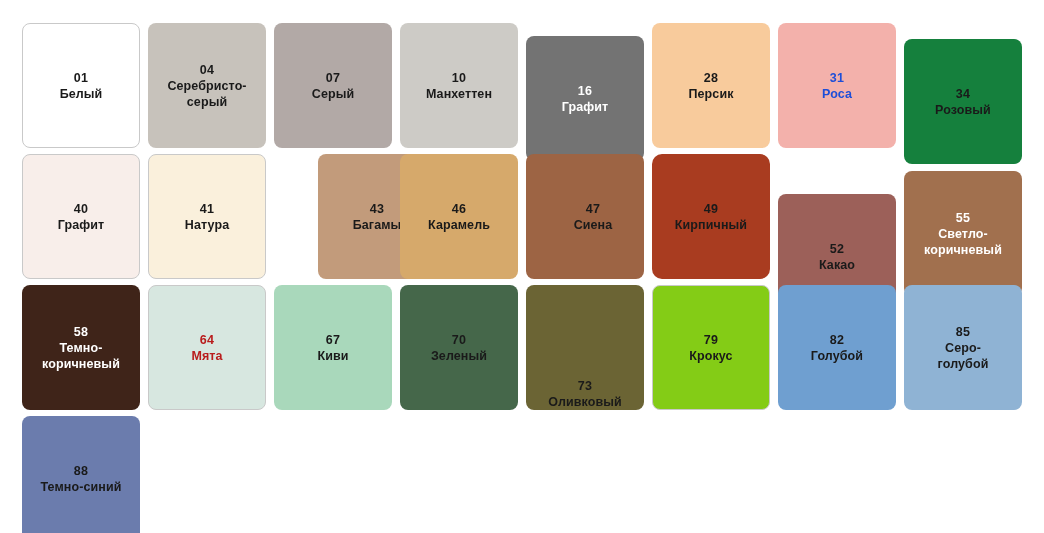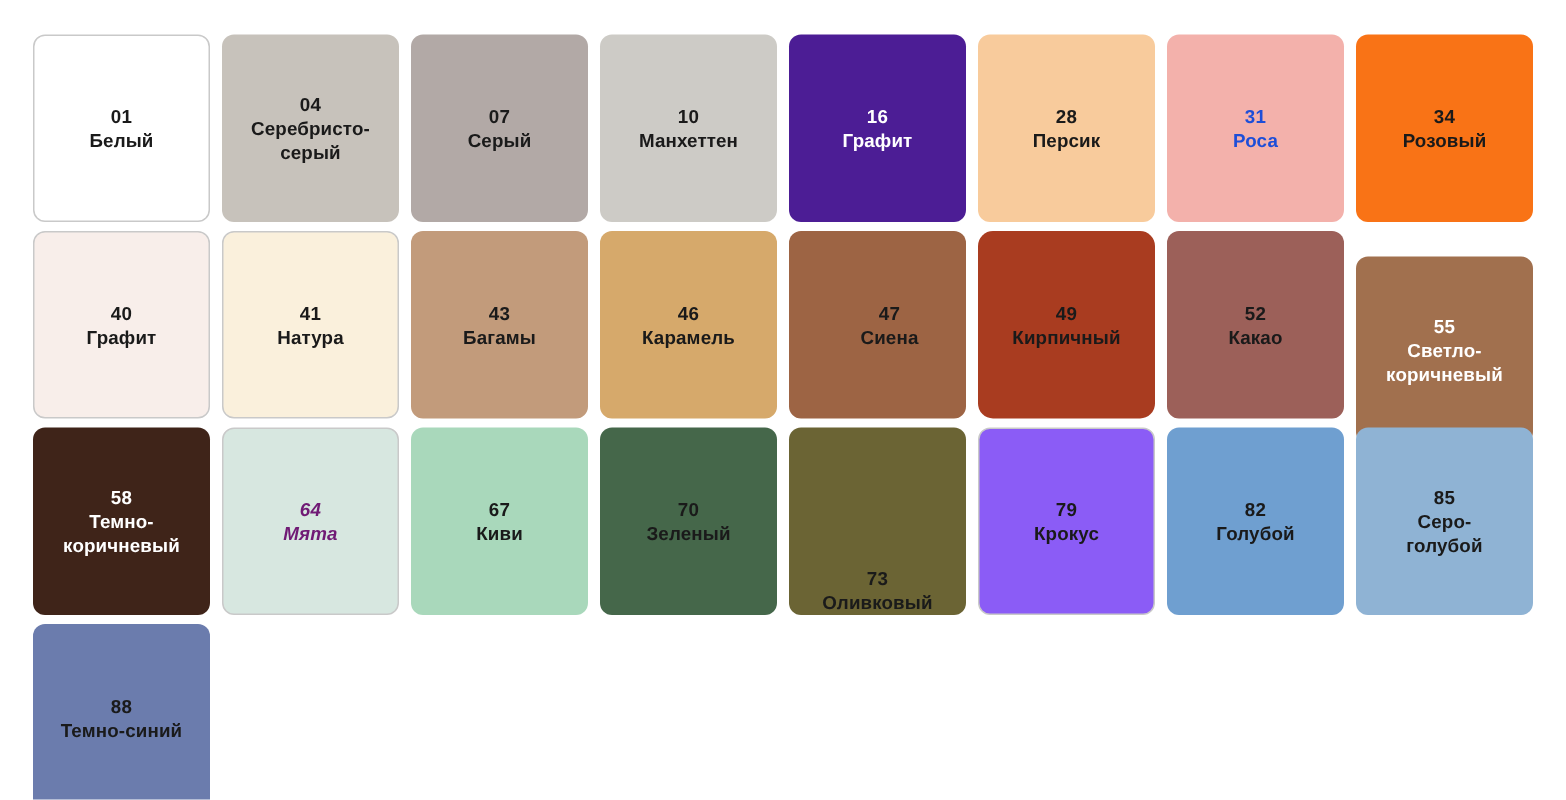--- a/index.html
+++ b/index.html
@@ -70,91 +70,91 @@
 серый</div>
     </div>
     <div class="swatch" style="background: rgb(178, 169, 166); color: rgb(26, 26, 26);">
       <div class="swatch-code">07</div>
       <div class="swatch-name">Серый</div>
     </div>
     <div class="swatch" style="background: rgb(205, 203, 198); color: rgb(26, 26, 26);">
       <div class="swatch-code">10</div>
       <div class="swatch-name">Манхеттен</div>
     </div>
-    <div class="swatch" style="background: #4c1d95; color: rgb(255, 255, 255);">
+    <div class="swatch" style="background: #737373; color: rgb(255, 255, 255); margin-top: 13px;">
       <div class="swatch-code">16</div>
       <div class="swatch-name">Графит</div>
     </div>
     <div class="swatch" style="background: rgb(248, 203, 156); color: rgb(26, 26, 26);">
       <div class="swatch-code">28</div>
       <div class="swatch-name">Персик</div>
     </div>
     <div class="swatch" style="background: rgb(243, 177, 171); color: #1d4ed8;">
       <div class="swatch-code">31</div>
       <div class="swatch-name">Роса</div>
     </div>
-    <div class="swatch" style="background: #f97316; color: rgb(26, 26, 26);">
+    <div class="swatch" style="background: #15803d; color: rgb(26, 26, 26); margin-top: 16px;">
       <div class="swatch-code">34</div>
       <div class="swatch-name">Розовый</div>
     </div>
     <div class="swatch bordered" style="background: rgb(248, 238, 234); color: rgb(26, 26, 26);">
       <div class="swatch-code">40</div>
       <div class="swatch-name">Графит</div>
     </div>
     <div class="swatch bordered" style="background: rgb(250, 240, 220); color: rgb(26, 26, 26);">
       <div class="swatch-code">41</div>
       <div class="swatch-name">Натура</div>
     </div>
-    <div class="swatch" style="background: rgb(194, 155, 123); color: rgb(26, 26, 26);">
+    <div class="swatch" style="background: rgb(194, 155, 123); color: rgb(26, 26, 26); margin-left: 44px;">
       <div class="swatch-code">43</div>
       <div class="swatch-name">Багамы</div>
     </div>
     <div class="swatch" style="background: rgb(214, 169, 107); color: rgb(26, 26, 26);">
       <div class="swatch-code">46</div>
       <div class="swatch-name">Карамель</div>
     </div>
     <div class="swatch" style="background: rgb(157, 100, 68); color: rgb(26, 26, 26); padding-left: 16px;">
       <div class="swatch-code">47</div>
       <div class="swatch-name">Сиена</div>
     </div>
     <div class="swatch" style="background: rgb(169, 60, 32); color: rgb(26, 26, 26); border-radius: 10px;">
       <div class="swatch-code">49</div>
       <div class="swatch-name">Кирпичный</div>
     </div>
-    <div class="swatch" style="background: rgb(156, 96, 89); color: rgb(26, 26, 26);">
+    <div class="swatch" style="background: rgb(156, 96, 89); color: rgb(26, 26, 26); margin-top: 40px;">
       <div class="swatch-code">52</div>
       <div class="swatch-name">Какао</div>
     </div>
     <div class="swatch" style="background: rgb(161, 112, 78); color: rgb(255, 255, 255); margin-top: 17px;">
       <div class="swatch-code">55</div>
       <div class="swatch-name">Светло-
 коричневый</div>
     </div>
     <div class="swatch" style="background: rgb(63, 36, 25); color: rgb(255, 255, 255);">
       <div class="swatch-code">58</div>
       <div class="swatch-name">Темно-
 коричневый</div>
     </div>
-    <div class="swatch bordered" style="background: rgb(215, 231, 224); color: #701a75; font-style: italic;">
+    <div class="swatch bordered" style="background: rgb(215, 231, 224); color: #b91c1c;">
       <div class="swatch-code">64</div>
       <div class="swatch-name">Мята</div>
     </div>
     <div class="swatch" style="background: rgb(169, 216, 187); color: rgb(26, 26, 26);">
       <div class="swatch-code">67</div>
       <div class="swatch-name">Киви</div>
     </div>
     <div class="swatch" style="background: rgb(69, 103, 74); color: rgb(26, 26, 26);">
       <div class="swatch-code">70</div>
       <div class="swatch-name">Зеленый</div>
     </div>
     <div class="swatch" style="background: rgb(107, 100, 52); color: rgb(26, 26, 26); justify-content: flex-end;">
       <div class="swatch-code">73</div>
       <div class="swatch-name">Оливковый</div>
     </div>
-    <div class="swatch bordered" style="background: #8b5cf6; color: rgb(26, 26, 26); text-align: center;">
+    <div class="swatch bordered" style="background: #84cc16; color: rgb(26, 26, 26); text-align: center;">
       <div class="swatch-code">79</div>
       <div class="swatch-name">Крокус</div>
     </div>
     <div class="swatch" style="background: rgb(111, 159, 208); color: rgb(26, 26, 26);">
       <div class="swatch-code">82</div>
       <div class="swatch-name">Голубой</div>
     </div>
     <div class="swatch" style="background: rgb(143, 179, 212); color: rgb(26, 26, 26);">
       <div class="swatch-code">85</div>
       <div class="swatch-name">Серо-

